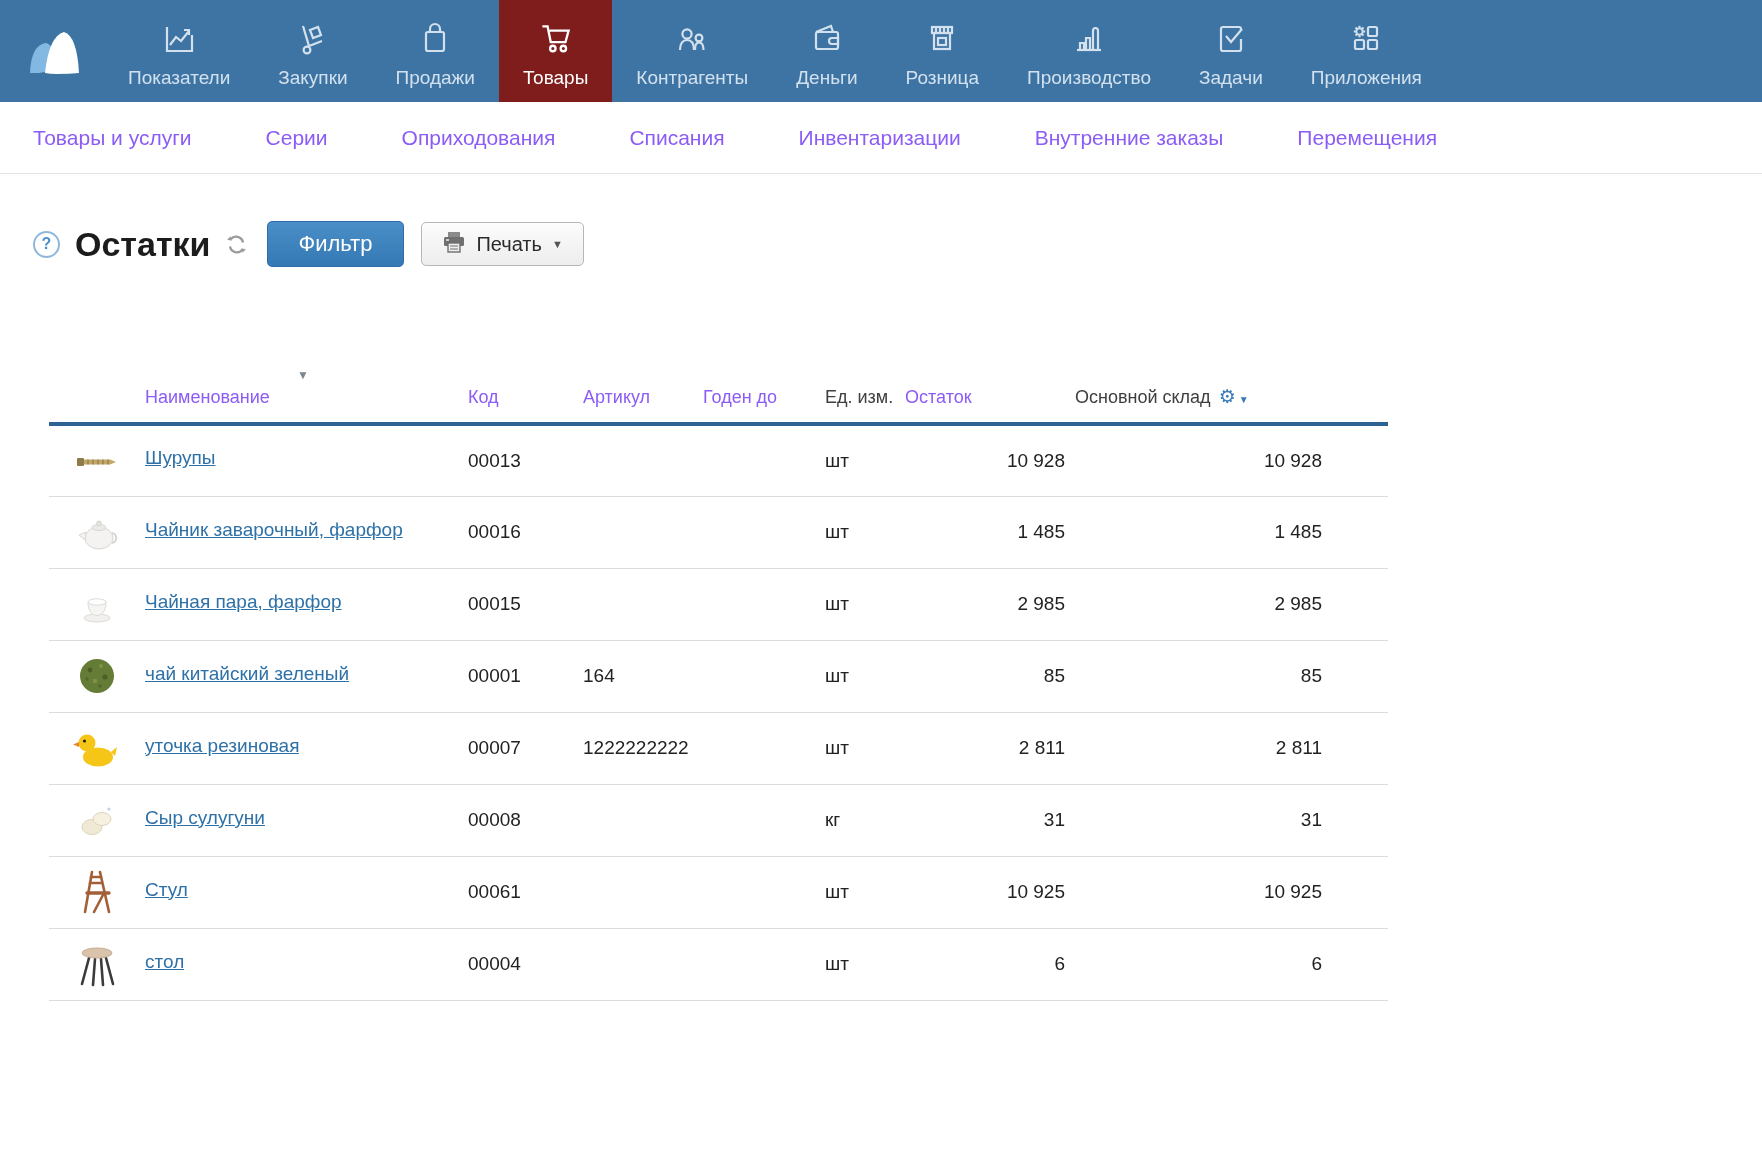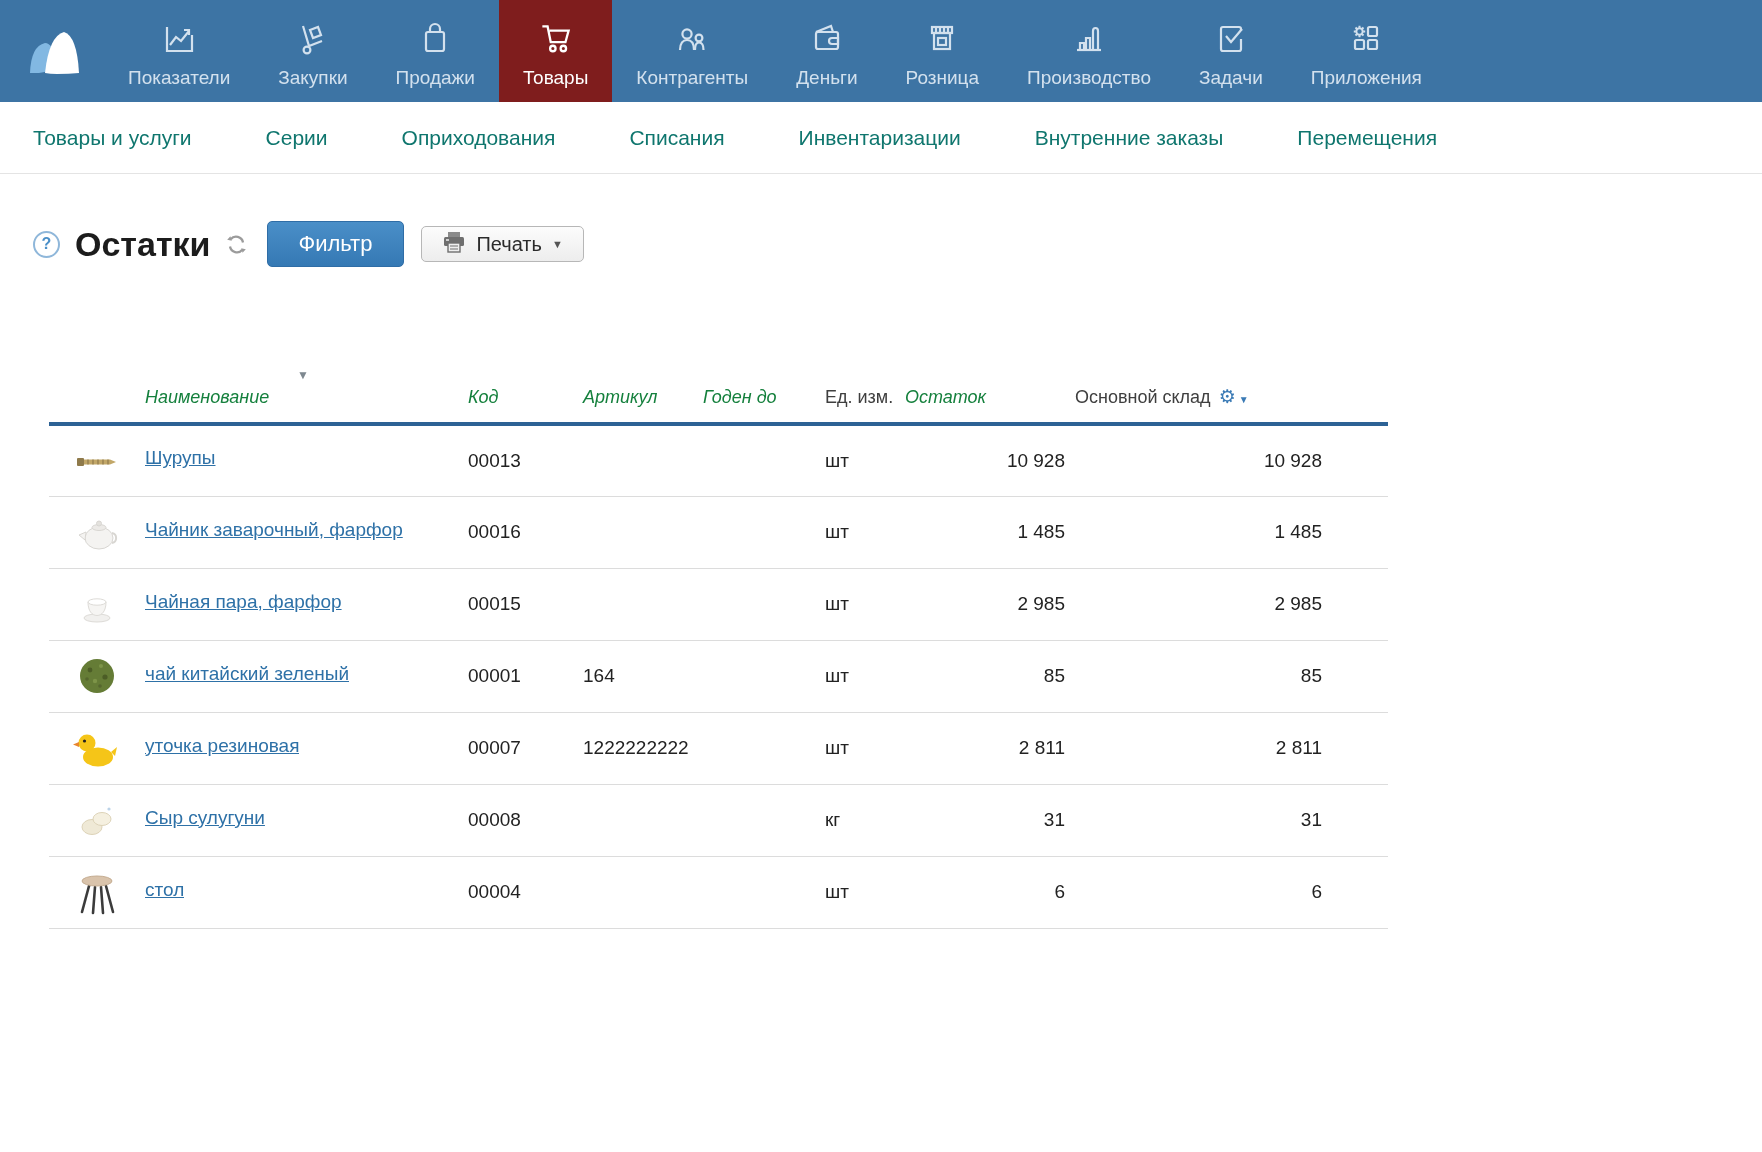--- a/index.html
+++ b/index.html
@@ -12,52 +12,52 @@
   .nav-item { display:flex; flex-direction:column; align-items:center; justify-content:flex-end;
               padding:12px 24px 13px; cursor:pointer; color:#d3e1ee; }
   .nav-item.active { background:#7f1d1d; color:#fff; }
   .nav-icon { height:44px; display:flex; align-items:flex-end; justify-content:center; margin-bottom:8px; }
   .nav-icon svg { display:block; }
   .nav-label { font-size:19px; white-space:nowrap; }
 
   
   .subnav { height:72px; background:#fff; border-bottom:1px solid #e4e4e4;
             display:flex; align-items:center; padding-left:33px; }
-  .sub-link { font-size:21px; color:#0f766e; margin-right:74px; text-decoration:none;
+  .sub-link { font-size:21px; color:#8b5cf6; margin-right:74px; text-decoration:none;
               cursor:pointer; white-space:nowrap; }
 
   
   .page-header { margin:46px 0 0 33px; display:flex; align-items:center; height:48px; }
   .help-badge { width:27px; height:27px; border:2px solid #8fb7da; border-radius:50%;
                 color:#4a8fc8; font-size:16px; font-weight:bold; display:flex;
                 align-items:center; justify-content:center; cursor:pointer; flex:0 0 auto; }
   .page-title { font-size:34px; font-weight:bold; color:#1c1c1c; margin-left:15px; }
   .refresh-btn { margin-left:14px; cursor:pointer; display:flex; align-items:center; }
   .seg-group { display:flex; margin-left:17px; }
   .seg-btn { height:46px; padding:0 25px; font-size:20px; color:#2b2b2b;
              background:linear-gradient(#fefefe,#efefef); border:1px solid #b7b7b7;
              border-left-width:0; display:flex; align-items:center; cursor:pointer; }
   .seg-btn:first-child { border-left-width:1px; border-radius:5px 0 0 5px; }
   .seg-btn:last-child { border-radius:0 5px 5px 0; }
   .seg-btn.active { background:linear-gradient(#dedede,#cdcdcd); border:1px solid #989898;
                     box-shadow:inset 0 2px 4px rgba(0,0,0,.18); }
   .filter-btn { height:46px; padding:0 31px; margin-left:19px; font-size:22px; color:#fff;
                 background:linear-gradient(#4a8fc8,#3579b4); border:1px solid #2f6da6;
                 border-radius:5px; display:flex; align-items:center; cursor:pointer; }
-  .print-btn { height:36px; padding:0 20px; margin-left:17px; font-size:20px; color:#2b2b2b;
+  .print-btn { height:44px; padding:0 20px; margin-left:17px; font-size:20px; color:#2b2b2b;
                background:linear-gradient(#fcfcfc,#ededed); border:1px solid #b7b7b7;
                border-radius:5px; display:flex; align-items:center; gap:10px; cursor:pointer; }
   .print-caret { font-size:11px; color:#555; }
 
   
   .stock-table { margin:68px 0 0 49px; width:1339px; border-collapse:collapse; table-layout:fixed; }
   .stock-table thead th { height:88px; vertical-align:bottom; padding-bottom:14px;
                           font-size:18px; font-weight:normal; text-align:left; position:relative; }
   .stock-table thead { border-bottom:4px solid #2d6295; }
-  th .col-link { color:#15803d; text-decoration:none; cursor:pointer;font-style:italic; }
+  th .col-link { color:#8b5cf6; text-decoration:none; cursor:pointer; }
   th.plain { color:#3f3f3f; }
   .sort-arrow { position:absolute; bottom:40px; left:152px; font-size:12px; color:#7e8890; }
   th.num, td.num { text-align:right; }
   th.col-stock, td.cell-stock { padding-right:10px; }
   td.cell-main { padding-right:66px; }
   th.col-main { padding-right:8px; color:#3f3f3f; }
   .gear-icon { color:#3a7ab5; font-size:19px; cursor:pointer; margin-left:8px; }
   .gear-caret { color:#3a7ab5; font-size:10px; cursor:pointer; margin-left:3px; }
   .stock-table tbody tr { height:72px; border-bottom:1px solid #dcdcdc; }
   .stock-table td { vertical-align:middle; font-size:19px; color:#222; }
@@ -381,20 +381,41 @@
       </td>
       <td class="cell-name"><a>Сыр сулугуни</a></td>
       <td class="cell-code">00008</td>
       <td class="cell-article"></td>
       <td class="cell-expires"></td>
       <td class="cell-unit">кг</td>
       <td class="num cell-stock">31</td>
       <td class="num cell-main">31</td>
     </tr>
 
+    <tr>
+      <td class="cell-photo">
+        <svg width="52" height="52" viewBox="0 0 52 52">
+          <g stroke="#a35f38" stroke-width="2.6" fill="none" stroke-linecap="round">
+            <path d="M21,6 L14,46"></path>
+              <path d="M29,6 L38,46"></path>
+            <path d="M20,11 h10"></path>
+              <path d="M19,17 h11"></path>
+            <path d="M16,27 h22" stroke-width="3.4"></path>
+            <path d="M33,27 L23,46"></path>
+          </g>
+        </svg>
+      </td>
+      <td class="cell-name"><a>Стул</a></td>
+      <td class="cell-code">00061</td>
+      <td class="cell-article"></td>
+      <td class="cell-expires"></td>
+      <td class="cell-unit">шт</td>
+      <td class="num cell-stock">10 925</td>
+      <td class="num cell-main">10 925</td>
+    </tr>
 
     <tr>
       <td class="cell-photo">
         <svg width="52" height="52" viewBox="0 0 52 52">
           <g stroke="#3b3b3b" stroke-width="2.6" stroke-linecap="round">
             <path d="M18,20 L11,46"></path>
               <path d="M24,21 L22,47"></path>
               <path d="M30,21 L32,47"></path>
               <path d="M35,20 L42,46"></path>
           </g>

